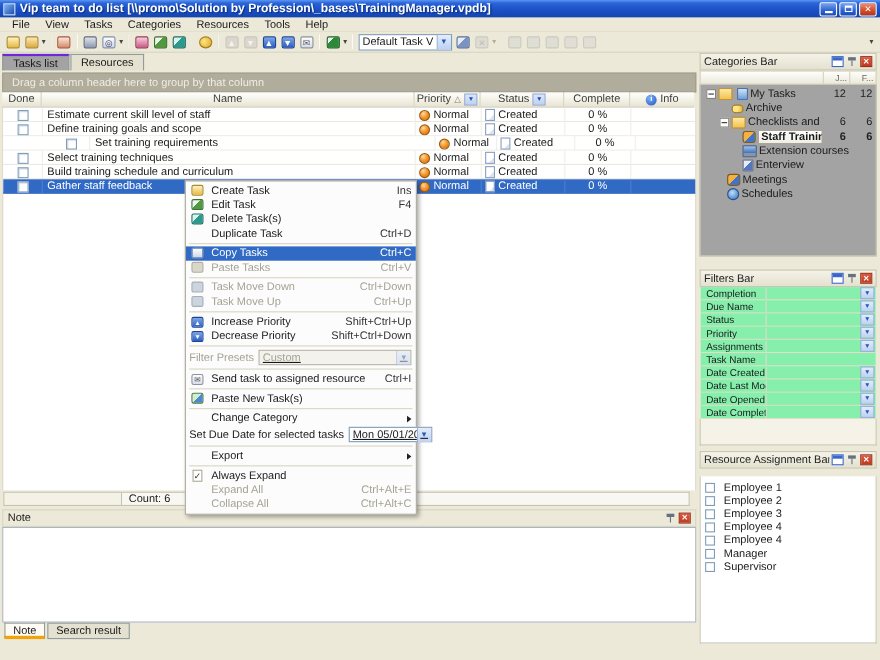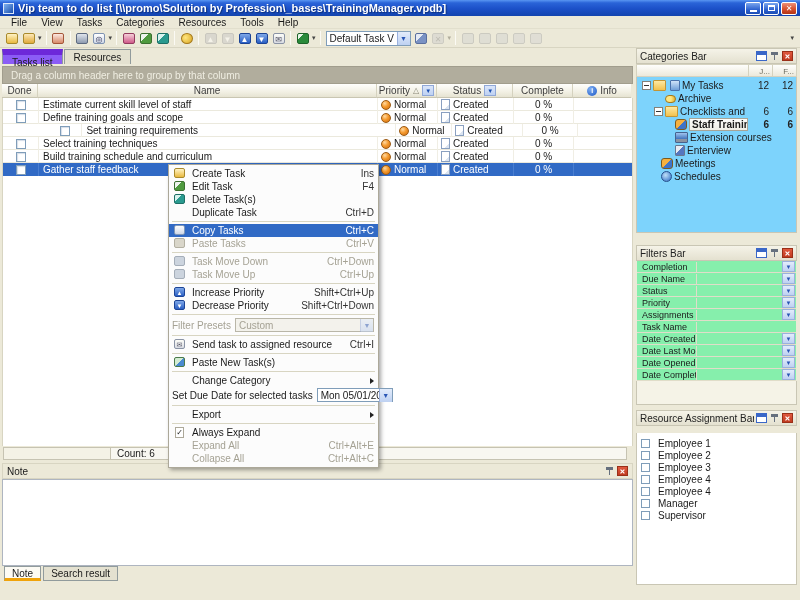--- a/index.html
+++ b/index.html
@@ -33,21 +33,21 @@
   .caret { font-size:7px; color:#444; margin:0 1px; }
   .caret.dim { color:#b0ad9c; }
   .tb-combo { display:flex; align-items:center; height:15px; border:1px solid #7f9db9; background:#fff; margin:0 2px; }
   .tb-combo .val { width:70px; padding:0 3px; white-space:nowrap; overflow:hidden; font-size:10px; }
   .drop-btn { width:13px; height:13px; background:linear-gradient(180deg,#e3ecfb,#bed1f2); border-left:1px solid #9ab0dd; color:#2a56b5; font-size:7px; line-height:13px; text-align:center; }
   .dis-gi { opacity:.45; filter:grayscale(1); }
 
   
   .tabrow { left:2px; top:48px; width:631px; height:16px; display:flex; align-items:flex-end; }
   .tab { height:15px; padding:2px 9px 0; border:1px solid #919b9c; border-bottom:none; background:#e4e1d0; margin-right:1px; font-size:10px; }
-  .tab.active { background:#8b5cf6; border-top:6px solid #6d28d9; font-weight:normal; }
+  .tab.active { background:#a3a3a3; border-top:2px solid #6d28d9; font-weight:normal; }
   .groupbar { left:2px; top:66px; width:631px; height:18px; background:#b1ad9d; border:1px solid #a19d8d; color:#efede1; display:flex; align-items:center; padding-left:8px; }
 
   .gridhead { left:2px; top:84px; width:631px; height:14px; display:flex; }
   .hcell { height:14px; background:linear-gradient(180deg,#fefefc,#f2f0e4 60%,#e6e3d2); border-right:1px solid #d5d2bf; border-bottom:1px solid #c9c6b2;
     display:flex; align-items:center; justify-content:center; color:#3d3d3d; gap:3px; }
   .sort-tri { font-size:8px; color:#8a8778; }
   .hfilter { width:12px; height:11px; background:linear-gradient(180deg,#dbe6fa,#bed1f2); border:1px solid #90a8d8; color:#1c50b0; font-size:6px; line-height:10px; text-align:center; }
   .info-i { width:10px; height:10px; border-radius:50%; background:radial-gradient(circle at 35% 30%,#7fb0f4,#1b56c4); color:#fff; font-size:7px; line-height:10px; text-align:center; font-weight:bold; }
 
   .gridbody { left:2px; top:98px; width:631px; height:348px; background:#fff; border-left:1px solid #d8d5c2; border-right:1px solid #d8d5c2; }
@@ -82,21 +82,21 @@
   .ph-btn { width:11px; height:10px; margin-left:2px; font-size:7px; line-height:9px; text-align:center; }
   .ph-float { border:1px solid #3a67c8; background:#fff; }
   .ph-float i { display:block; height:3px; background:#3a67c8; }
   .ph-pin { position:relative; }
   .ph-pin .head { position:absolute; left:2px; top:1px; width:7px; height:3px; background:#66707e; }
   .ph-pin .stem { position:absolute; left:5px; top:4px; width:1px; height:5px; background:#66707e; }
   .ph-close { background:linear-gradient(180deg,#e0593f,#c03a1f); border:1px solid #9a2f18; color:#fff; font-weight:bold; }
 
   .cat-minihdr { left:636px; top:64px; width:161px; height:13px; display:flex; justify-content:flex-end; background:linear-gradient(180deg,#fefefc,#ece9db); border:1px solid #d5d2bf; }
   .mini-cell { width:24px; border-left:1px solid #d5d2bf; color:#6b6b5e; font-size:8px; padding:2px 2px 0 0; text-align:right; overflow:hidden; }
-  .treebox { left:636px; top:77px; width:161px; height:156px; background:#7dd3fc; border:1px solid #c9c6b4; border-top:none; overflow:hidden; }
+  .treebox { left:636px; top:77px; width:161px; height:156px; background:#a3a3a3; border:1px solid #c9c6b4; border-top:none; overflow:hidden; }
   .trow { position:absolute; left:0; width:159px; height:13px; display:flex; align-items:center; }
   .trow .lbl { white-space:nowrap; overflow:hidden; flex:1; }
   .trow .cnt { width:24px; text-align:right; padding-right:3px; color:#222; }
   .trow.selrow .lbl-wrap { background:linear-gradient(180deg,#fdfdfb,#efeee6); border:1px solid #a8a496; font-weight:bold; padding:0 2px; }
   .exp { width:9px; height:9px; border:1px solid #848078; background:#fff; position:relative; flex:none; }
   .exp i { position:absolute; left:1px; top:3px; width:5px; height:1px; background:#333; }
   .ti { width:13px; height:11px; flex:none; margin:0 2px; border-radius:1px; }
   .ti.folder { background:linear-gradient(180deg,#ffe9a2,#f2c24d); border:1px solid #c29535; }
   .ti.tasks { background:linear-gradient(180deg,#cfe2f8,#6f9fd8); border:1px solid #4a72ac; width:10px; }
   .ti.key { background:radial-gradient(circle at 30% 45%,#ffe680 35%,#d9a520); border:1px solid #a5791a; width:11px; height:8px; border-radius:4px; }
@@ -120,21 +120,21 @@
   .mi { height:13px; display:flex; align-items:center; padding:0 4px 0 3px; }
   .mi .mic { width:15px; height:11px; flex:none; margin-right:5px; font-size:8px; line-height:11px; text-align:center; }
   .mi .ml { flex:1; white-space:nowrap; overflow:hidden; }
   .mi .ms { color:#333; padding-left:8px; }
   .mi.hl { background:#316ac5; color:#fff; } .mi.hl .ms { color:#fff; }
   .mi.dis .ml, .mi.dis .ms { color:#a5a294; }
   .msep { height:1px; background:#d8d5c2; margin:2px 3px; }
   .subarrow { width:0; height:0; border-left:4px solid #222; border-top:3px solid transparent; border-bottom:3px solid transparent; margin-left:6px; }
   .mcombo { height:16px; display:flex; align-items:center; padding:0 4px 0 3px; }
   .mcombo .lab { white-space:nowrap; margin-right:4px; }
-  .mcombo .box { flex:1; height:14px; border:1px solid #7f9db9; background:#fff; display:flex; align-items:center; }
+  .mcombo .box { flex:1; height:14px; border:1px solid #7f9db9; background:#fff; display:flex; align-items:center;text-decoration:underline; }
   .mcombo .box .v { flex:1; padding:0 3px; white-space:nowrap; overflow:hidden; }
   .mcombo.dis .lab, .mcombo.dis .box .v { color:#a5a294; }
   .mcombo.dis .box { background:#f3f2ec; border-color:#b9b6a8; }
   .mcheck { width:10px; height:10px; border:1px solid #aca899; background:#fff; font-size:8px; line-height:9px; text-align:center; color:#222; }
   .mic-box { display:inline-block; width:11px; height:10px; border-radius:2px; }
 </style>
 </head>
 <body>
 
 <div id="screen">

